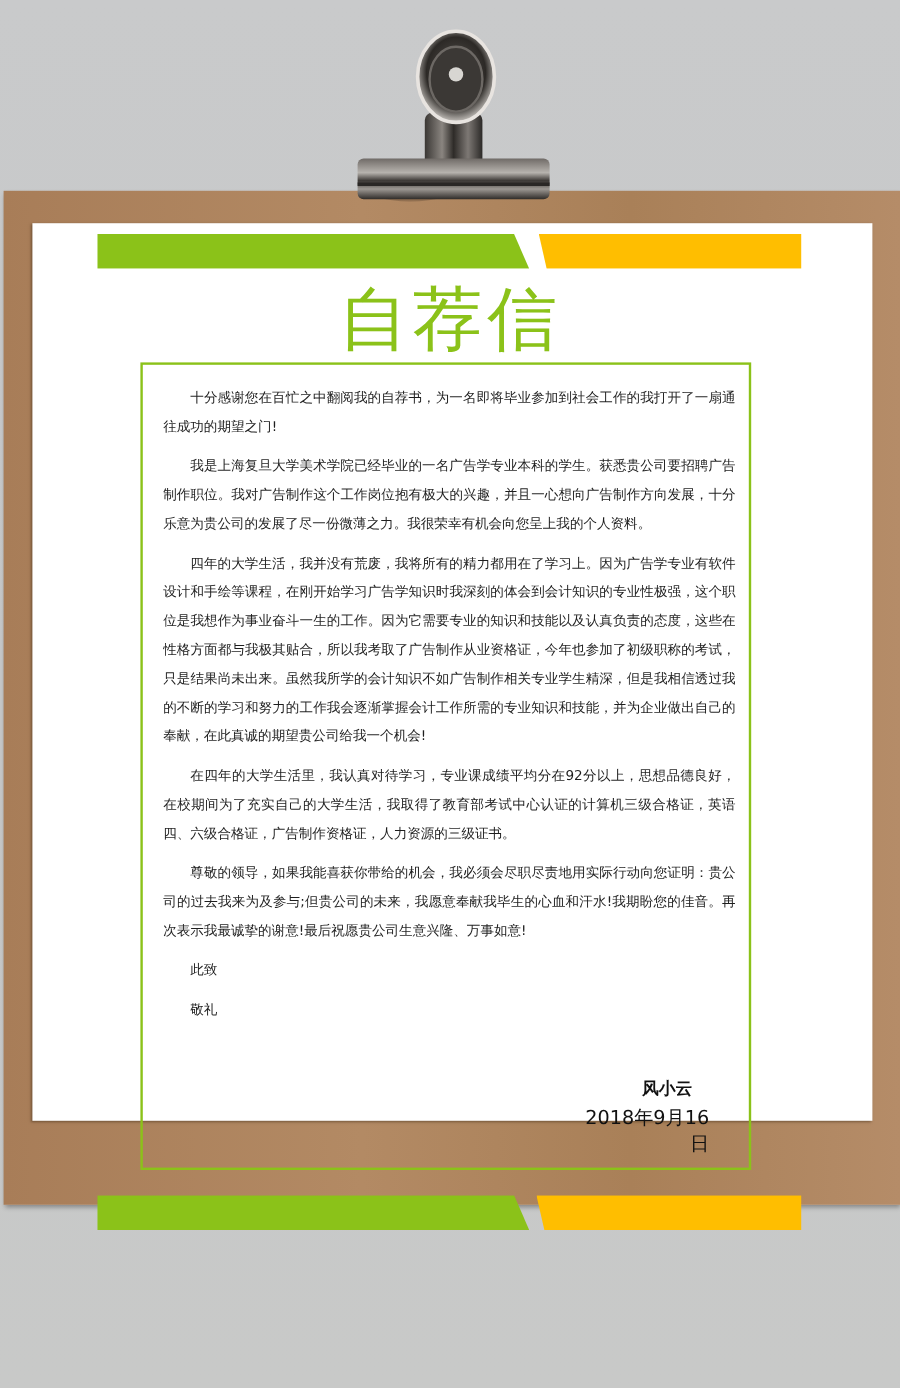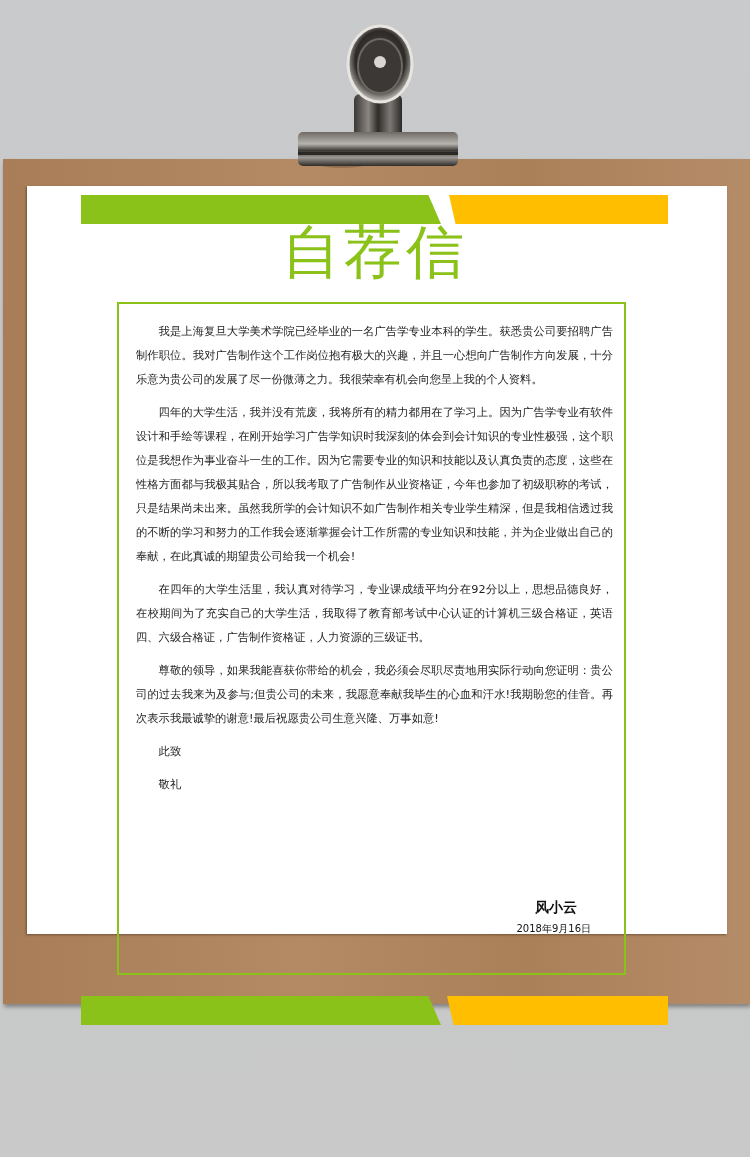--- a/index.html
+++ b/index.html
@@ -16,21 +16,21 @@
     .paper {
       position:absolute; left:27px; top:186px; width:700px; height:748px;
       background:#ffffff;
       box-shadow: -1px 1px 2px rgba(60,40,20,0.5);
     }
     .clip { position:absolute; left:290px; top:24px; width:180px; height:150px; }
     .bar { position:absolute; height:29px; }
     .bar.green { background:#8bc219; clip-path: polygon(0 0, 100% 0, 100% 100%, 0 100%); }
     .bar.yellow { background:#ffbe00; }
     .title {
-      position:absolute; left:0; width:750px; top:214px; text-align:center;
+      position:absolute; left:0; width:750px; top:228px; text-align:center;
       font-size:58px; color:#8bc219; letter-spacing:4px; font-weight:300;
       font-family: "DejaVu Sans", sans-serif;
     }
     .frame {
       position:absolute; left:117px; top:302px; width:509px; height:673px;
       border:2px solid #8bc219; box-sizing:border-box;
     }
     .letter {
       position:absolute; left:136px; top:320px; width:477px;
       font-size:11.3px; color:#1e1e1e; line-height:24px;
@@ -40,21 +40,21 @@
     .letter p { margin:0 0 9px 0; }
     .letter p.indent { text-indent:2em; }
     .letter .greet { margin-bottom:8px; }
     .closing { padding-left:2em; margin:0 0 9px 0; }
     .sign-name {
       position:absolute; left:520px; top:899px; width:72px; text-align:center;
       font-size:14px; font-weight:bold; color:#111;
     }
     .sign-date {
       position:absolute; left:480px; top:922px; width:111px; text-align:right;
-      font-size:10px; color:#111;
+      font-size:16px; color:#111;
     }
   </style>
 </head>
 <body>
 
 <div class="board"></div>
 <div class="paper"></div>
 
 <svg class="clip" viewBox="0 0 180 150" xmlns="http://www.w3.org/2000/svg">
   <defs>
@@ -88,20 +88,21 @@
 </svg>
 
 <div class="bar green" style="left:81px; top:195px; width:360px; clip-path: polygon(0 0, 96.5% 0, 100% 100%, 0 100%);"></div>
 <div class="bar yellow" style="left:449px; top:195px; width:219px; clip-path: polygon(0 0, 100% 0, 100% 100%, 3% 100%);"></div>
 
 <div class="title">自荐信</div>
 
 <div class="frame"></div>
 
 <div class="letter">
+  <p class="indent">十分感谢您在百忙之中翻阅我的自荐书，为一名即将毕业参加到社会工作的我打开了一扇通往成功的期望之门!</p>
   <p class="indent">我是上海复旦大学美术学院已经毕业的一名广告学专业本科的学生。获悉贵公司要招聘广告制作职位。我对广告制作这个工作岗位抱有极大的兴趣，并且一心想向广告制作方向发展，十分乐意为贵公司的发展了尽一份微薄之力。我很荣幸有机会向您呈上我的个人资料。</p>
   <p class="indent">四年的大学生活，我并没有荒废，我将所有的精力都用在了学习上。因为广告学专业有软件设计和手绘等课程，在刚开始学习广告学知识时我深刻的体会到会计知识的专业性极强，这个职位是我想作为事业奋斗一生的工作。因为它需要专业的知识和技能以及认真负责的态度，这些在性格方面都与我极其贴合，所以我考取了广告制作从业资格证，今年也参加了初级职称的考试，只是结果尚未出来。虽然我所学的会计知识不如广告制作相关专业学生精深，但是我相信透过我的不断的学习和努力的工作我会逐渐掌握会计工作所需的专业知识和技能，并为企业做出自己的奉献，在此真诚的期望贵公司给我一个机会!</p>
   <p class="indent">在四年的大学生活里，我认真对待学习，专业课成绩平均分在92分以上，思想品德良好，在校期间为了充实自己的大学生活，我取得了教育部考试中心认证的计算机三级合格证，英语四、六级合格证，广告制作资格证，人力资源的三级证书。</p>
   <p class="indent">尊敬的领导，如果我能喜获你带给的机会，我必须会尽职尽责地用实际行动向您证明：贵公司的过去我来为及参与;但贵公司的未来，我愿意奉献我毕生的心血和汗水!我期盼您的佳音。再次表示我最诚挚的谢意!最后祝愿贵公司生意兴隆、万事如意!</p>
   <p class="closing">此致</p>
   <p class="closing">敬礼</p>
 </div>
 
 <div class="sign-name">风小云</div>
 <div class="sign-date">2018年9月16日</div>

